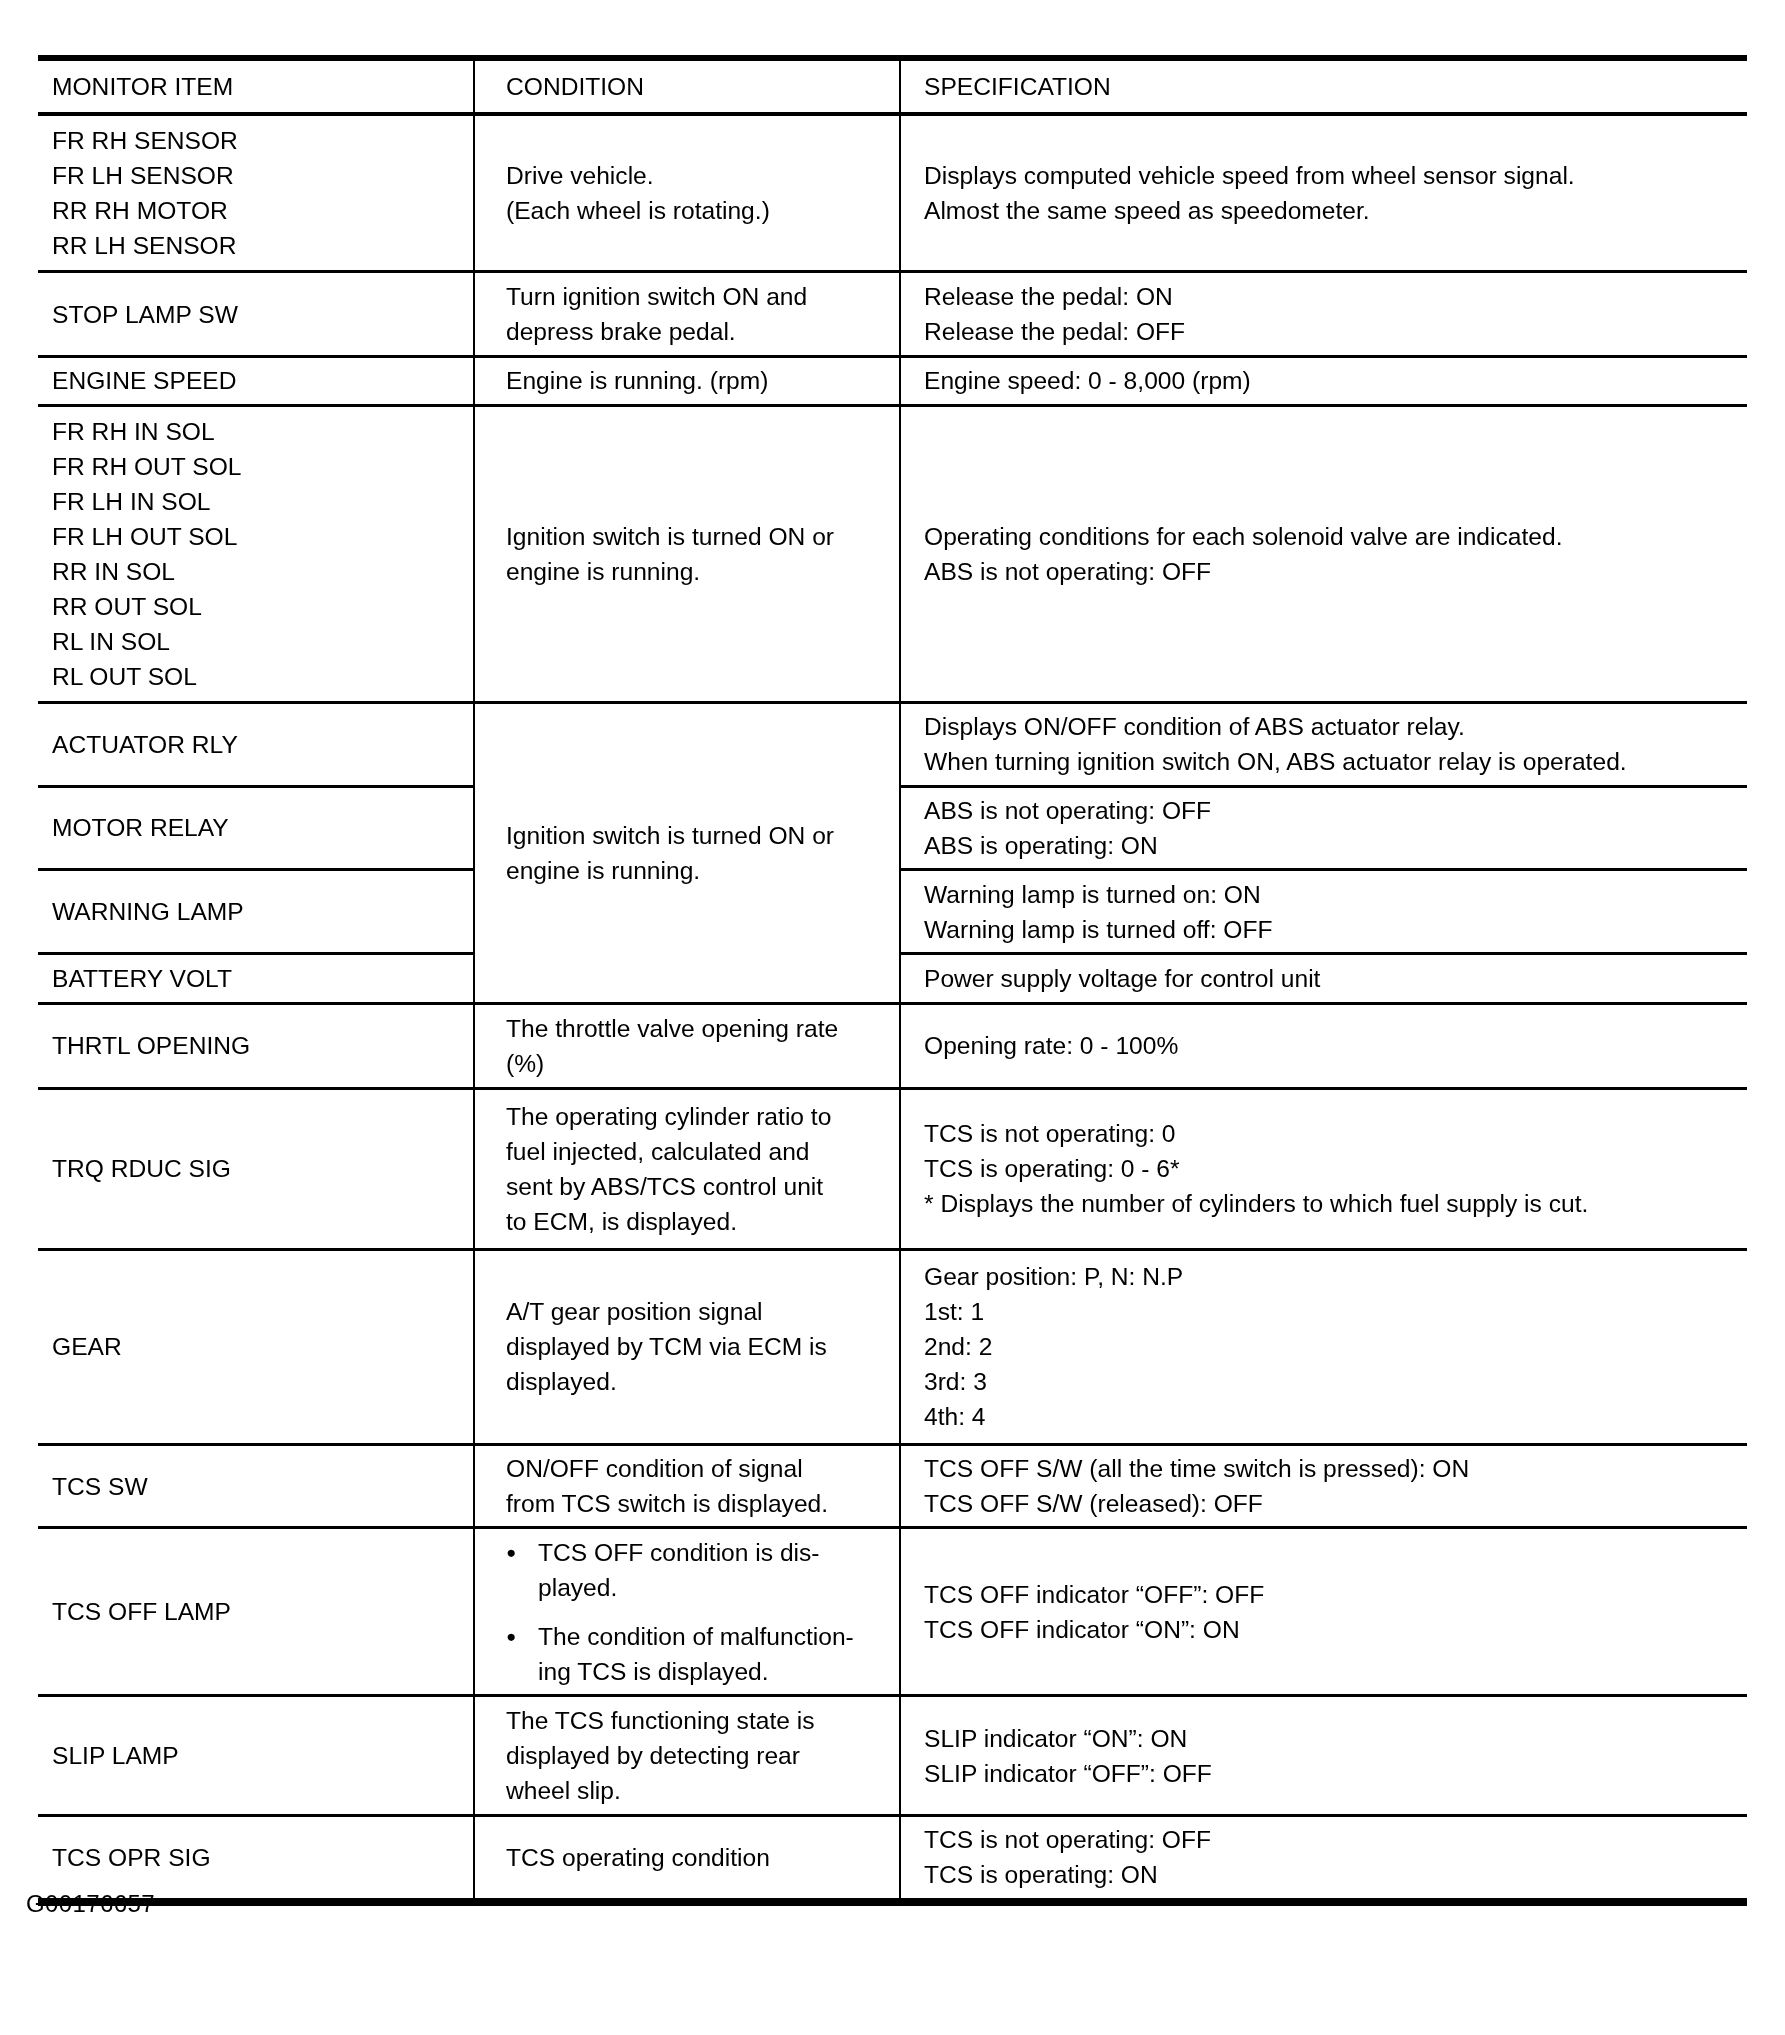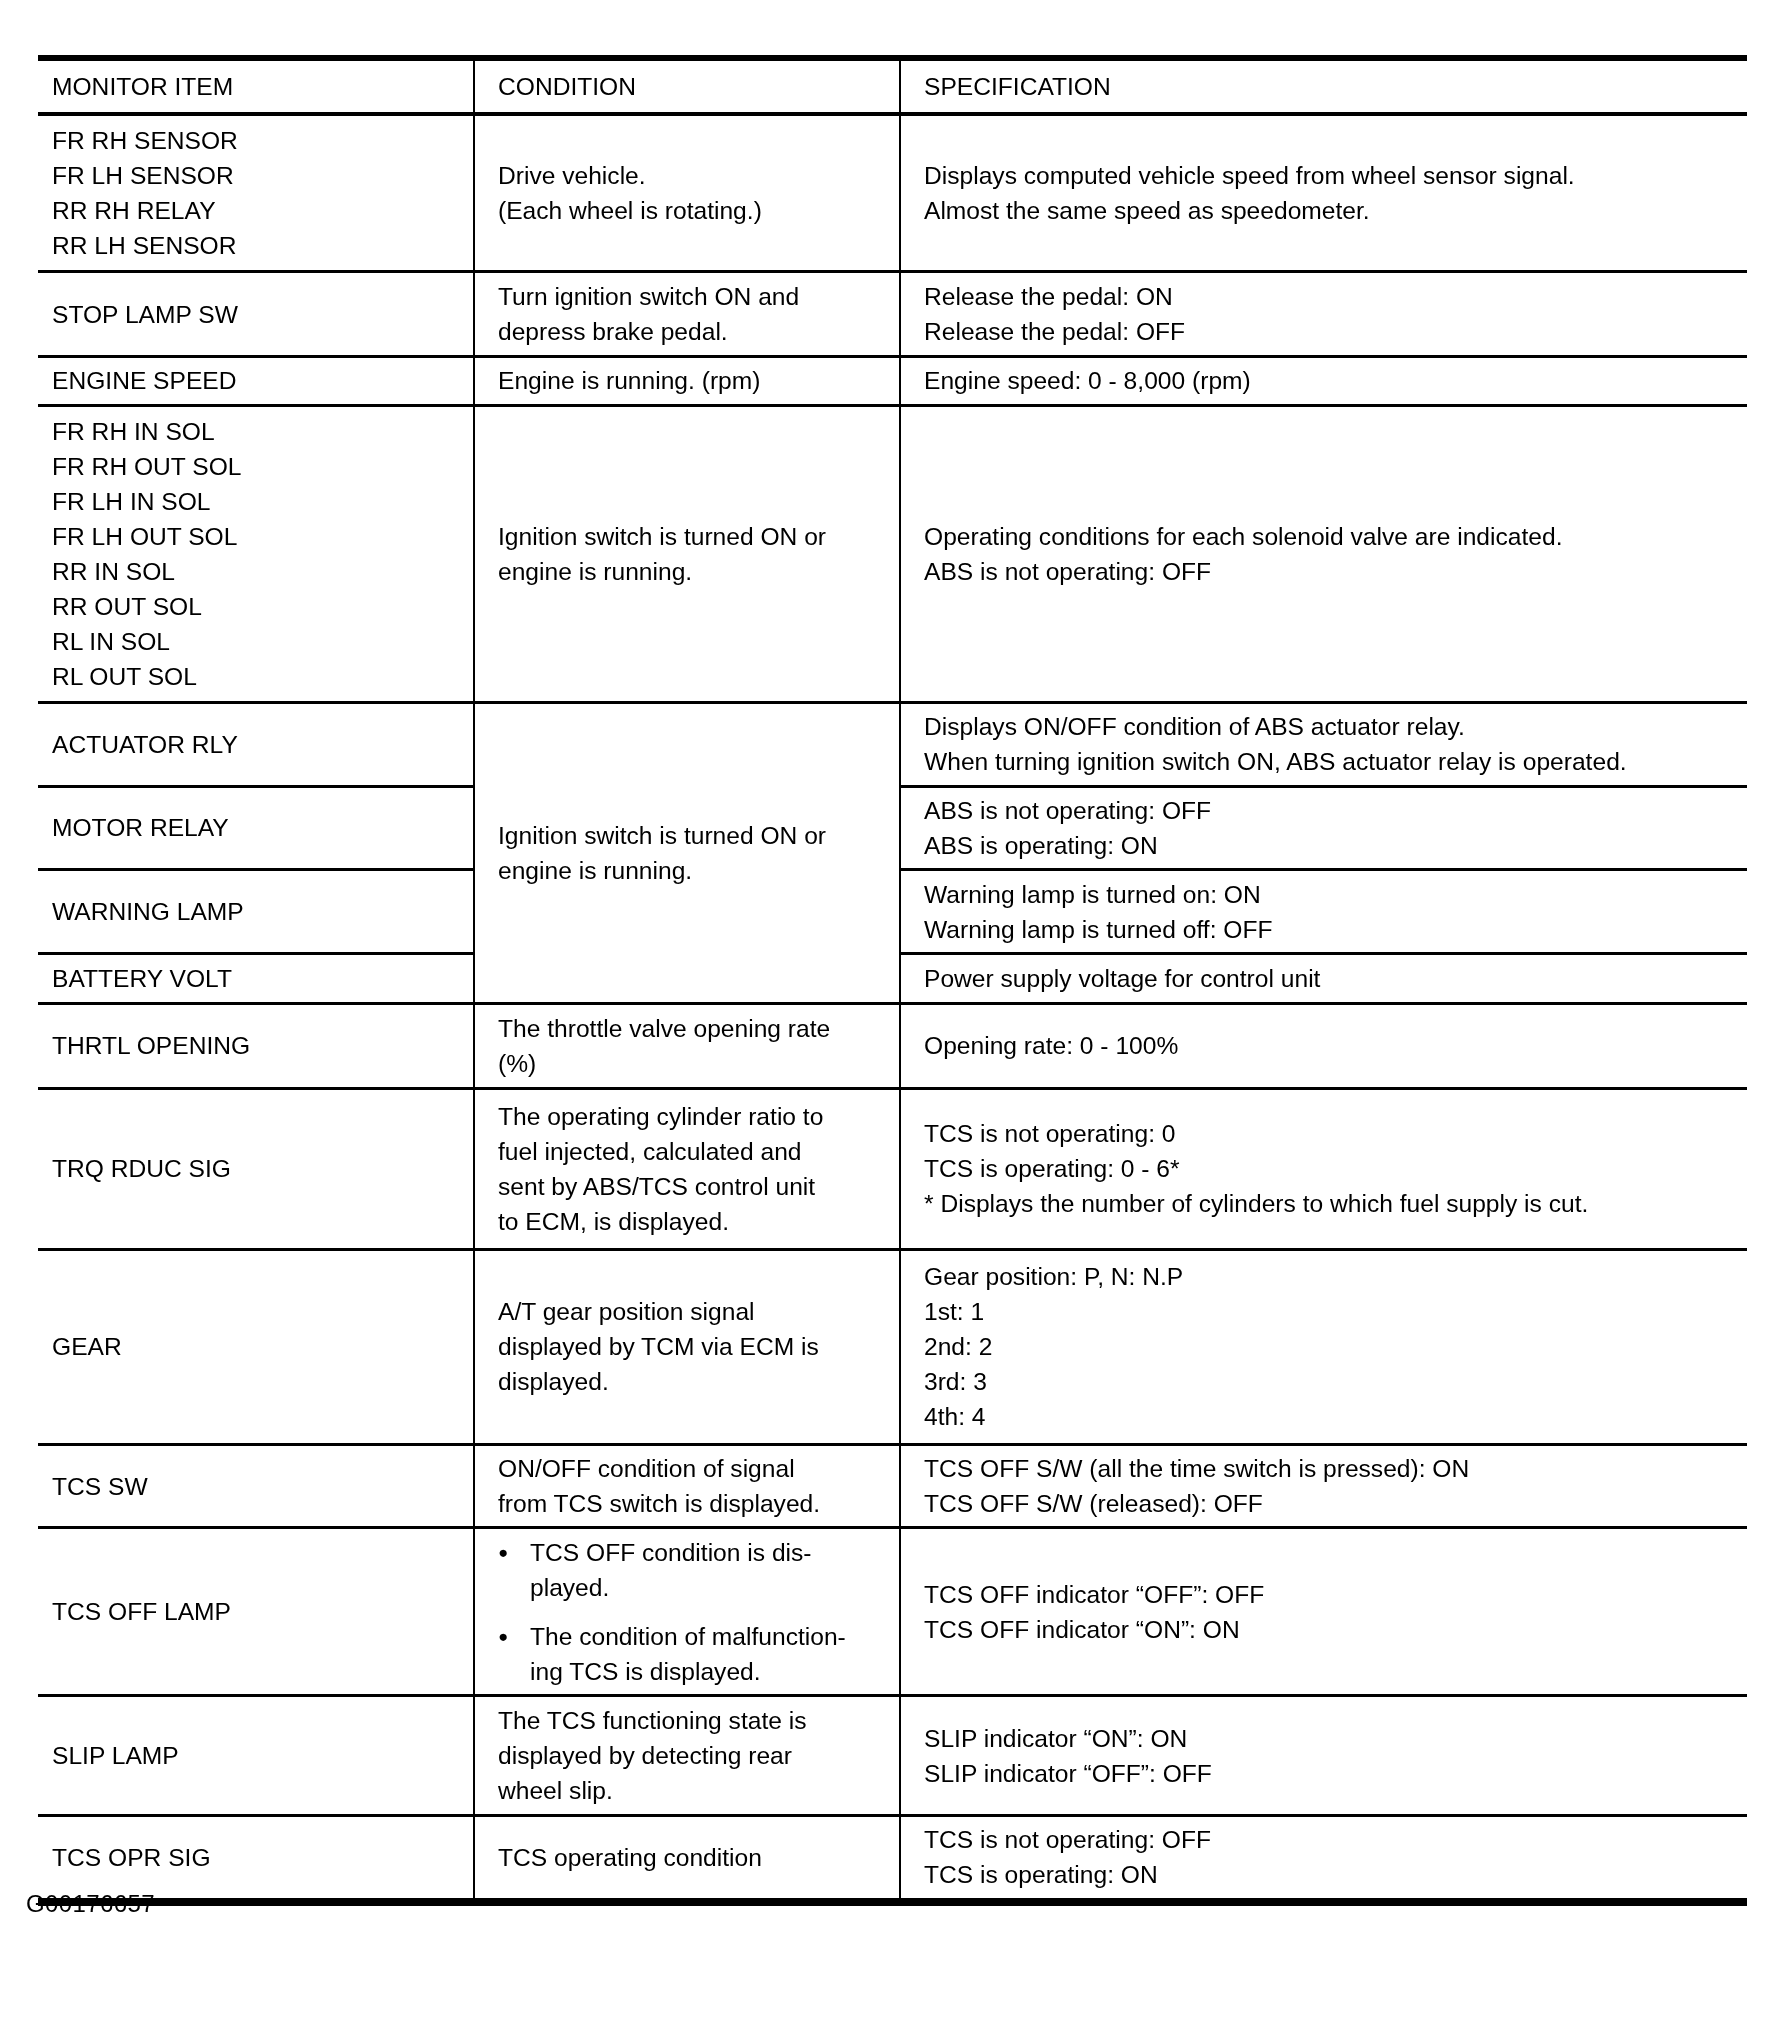--- a/index.html
+++ b/index.html
@@ -17,21 +17,21 @@
   col.c2{width:426px;}
   col.c3{width:847px;}
   th,td{
     vertical-align:middle;text-align:left;
     font-size:24.6px;line-height:35px;font-weight:400;
     padding:5.3px 8.8px 5.3px 14px;
     border-bottom:3.5px solid #000;
   }
   thead th{border-bottom:4.4px solid #000;height:40px;}
   .col-item{border-right:2.6px solid #000;}
-  .col-cond{border-right:2.6px solid #000;padding-left:23px;}
+  .col-cond{border-right:2.6px solid #000;padding-left:31px;}
   .col-spec{padding-left:23px;}
   th.col-cond, th.col-spec{border-right-width:2.6px;}
   td div, th div{white-space:nowrap;}
   .bullet-item{display:flex;align-items:flex-start;}
   .bullet-item.gap{margin-top:14px;}
   .bullet-glyph{flex:0 0 32px;font-size:16.7px;line-height:35px;}
   .bullet-text{line-height:35px;}
   .footer-code{
     position:absolute;left:26px;top:1890px;
     font-size:24px;line-height:28px;letter-spacing:0.4px;
@@ -52,21 +52,21 @@
         <th class="col-item">MONITOR ITEM</th>
         <th class="col-cond">CONDITION</th>
         <th class="col-spec">SPECIFICATION</th>
       </tr>
     </thead>
     <tbody>
         <tr style="height: 158px;">
           <td class="col-item">
             <div>FR RH SENSOR</div>
             <div>FR LH SENSOR</div>
-            <div>RR RH RELAY</div>
+            <div>RR RH MOTOR</div>
             <div>RR LH SENSOR</div>
           </td>
           <td class="col-cond">
             <div>Drive vehicle.</div>
             <div>(Each wheel is rotating.)</div>
           </td>
           <td class="col-spec">
             <div>Displays computed vehicle speed from wheel sensor signal.</div>
             <div>Almost the same speed as speedometer.</div>
           </td>

